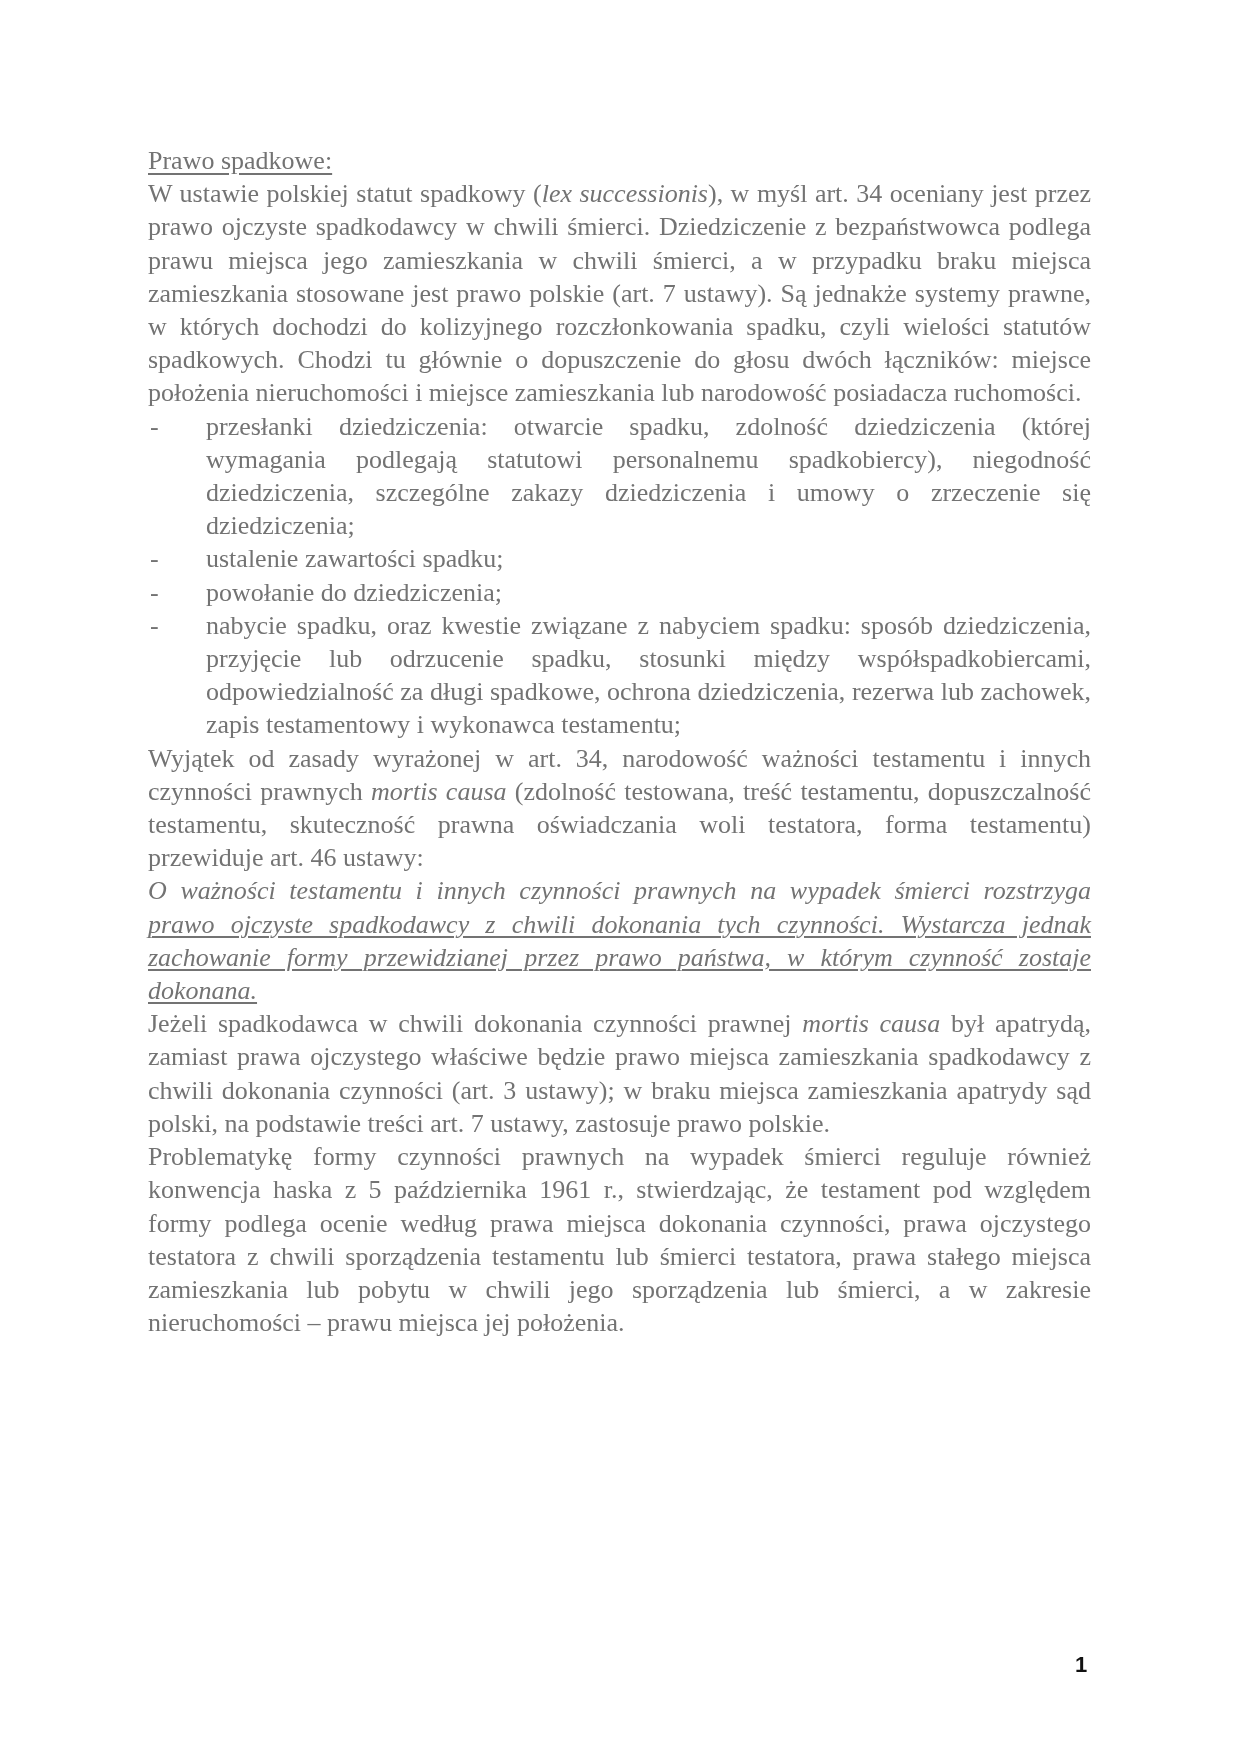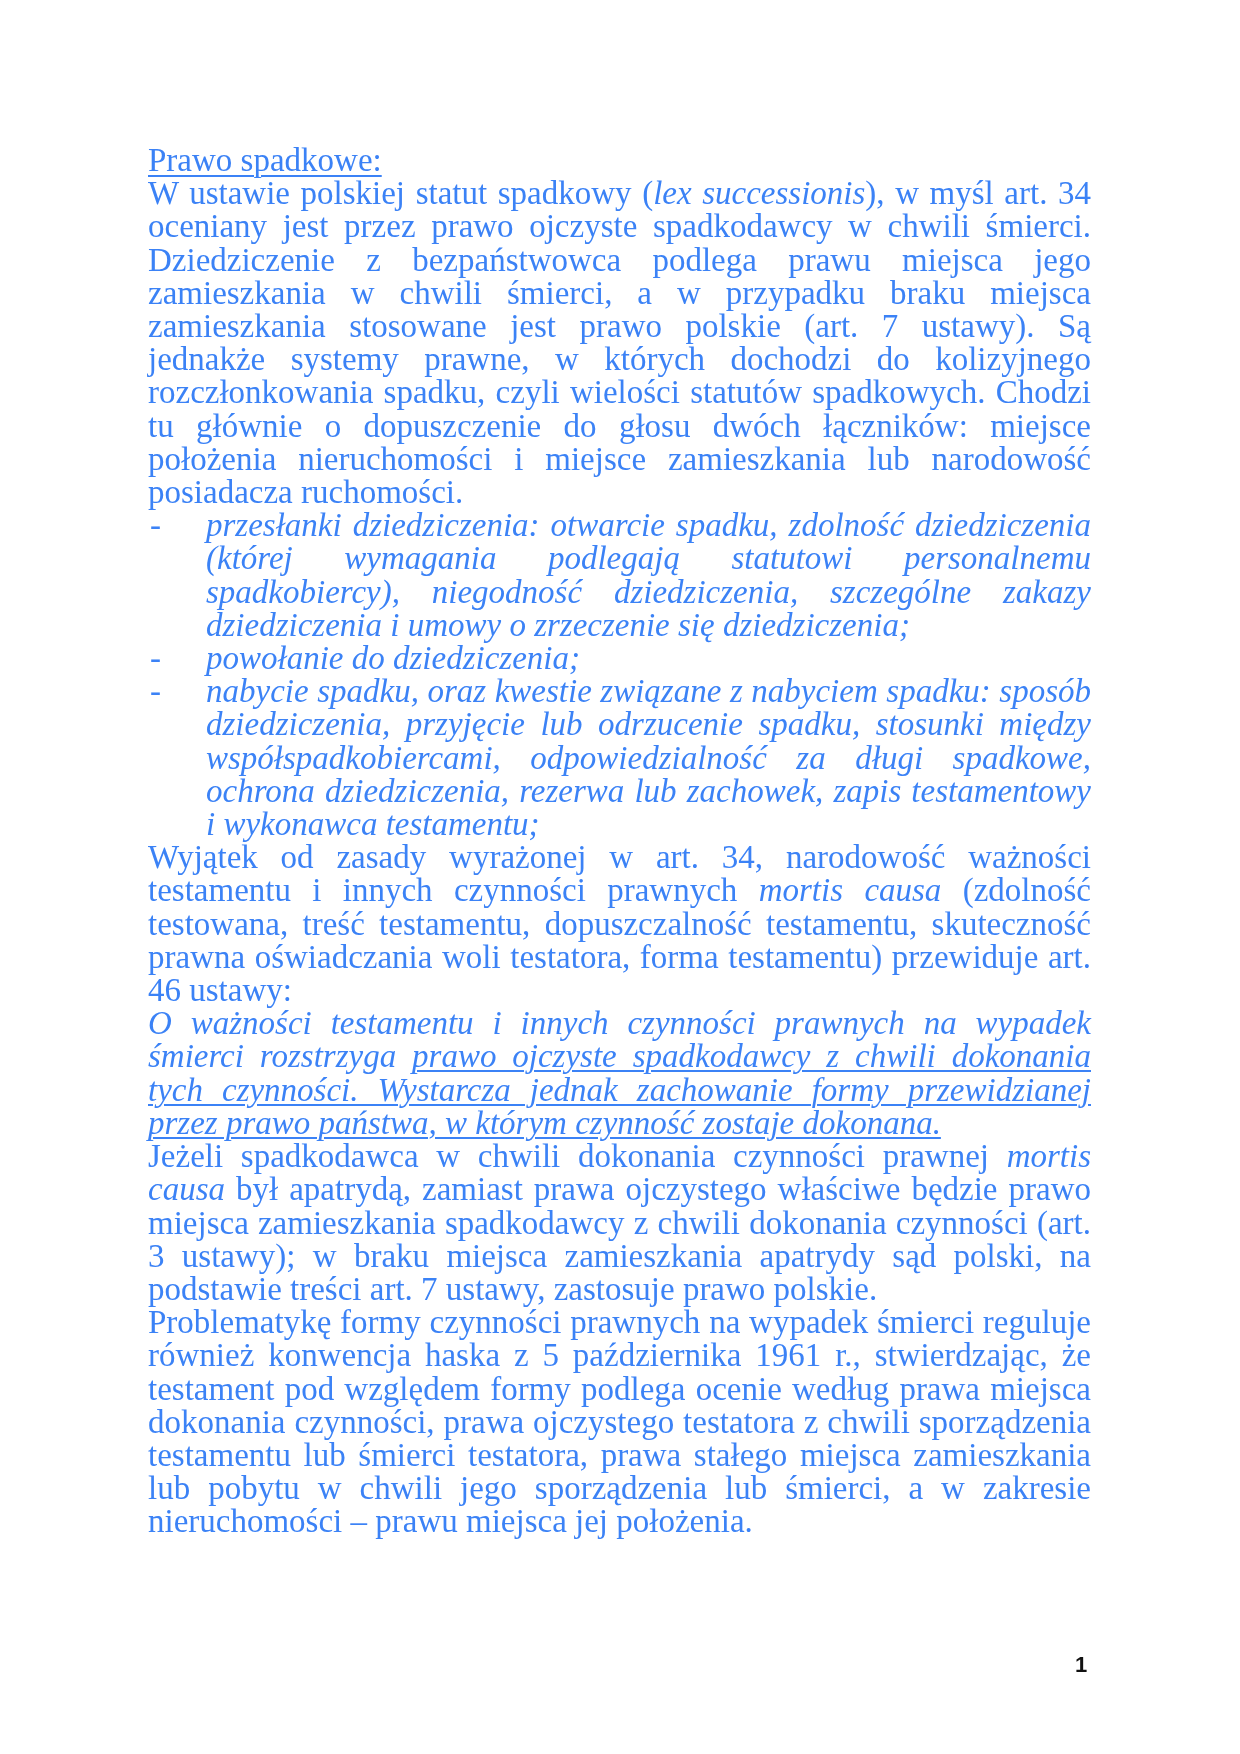--- a/index.html
+++ b/index.html
@@ -1,25 +1,25 @@
 <!DOCTYPE html>
 <html><head>
   <meta charset="utf-8">
   <style>
     html, body { margin: 0; padding: 0; background: #ffffff; }
     body { width: 1240px; height: 1754px; position: relative; overflow: hidden; }
     .page {
       position: absolute; left: 148px; top: 144px; width: 943px;
       font-family: "Liberation Serif", "DejaVu Serif", serif;
-      font-size: 33px; line-height: 33.2px; color: #3b82f6;
+      font-size: 26px; line-height: 33.2px; color: #737373;
     }
     .title { text-decoration: underline; text-decoration-thickness: 2px; text-underline-offset: 4px; }
     p { margin: 0; text-align: justify; font-family: Liberation Serif, serif; }
     ul.dash { list-style: none; margin: 0; padding: 0; }
-    ul.dash li { position: relative; padding-left: 58px; text-align: justify; font-style: italic; }
+    ul.dash li { position: relative; padding-left: 58px; text-align: justify; }
     ul.dash li::before { content: "-"; position: absolute; left: 2px; top: 0; }
     .quote { font-style: italic; }
     .u { text-decoration: underline; text-decoration-thickness: 2px; text-underline-offset: 3px; }
     em { font-style: italic; }
     .pagenum {
       position: absolute; left: 1075px; top: 1652px;
       font-family: "Liberation Sans", "DejaVu Sans", sans-serif;
       font-size: 22px; font-weight: bold; color: #111;
     }
   </style>
@@ -27,20 +27,21 @@
 <body>
 
 <div class="page">
   <div class="title">Prawo spadkowe:</div>
 
   <p><span>W ustawie polskiej statut spadkowy (</span><em>lex successionis</em><span>), w myśl art. 34 oceniany jest przez prawo ojczyste spadkodawcy w chwili śmierci. Dziedziczenie z bezpaństwowca podlega prawu miejsca jego zamieszkania w chwili śmierci, a w przypadku braku miejsca zamieszkania stosowane jest prawo polskie (art. 7 ustawy). Są jednakże systemy prawne, w których dochodzi do kolizyjnego rozczłonkowania spadku, czyli wielości statutów spadkowych. Chodzi tu głównie o dopuszczenie do głosu dwóch łączników: miejsce położenia nieruchomości i miejsce zamieszkania lub narodowość posiadacza ruchomości.</span></p>
 
 
   <ul class="dash">
     <li>przesłanki dziedziczenia: otwarcie spadku, zdolność dziedziczenia (której wymagania podlegają statutowi personalnemu spadkobiercy), niegodność dziedziczenia, szczególne zakazy dziedziczenia i umowy o zrzeczenie się dziedziczenia;</li>
+    <li>ustalenie zawartości spadku;</li>
     <li>powołanie do dziedziczenia;</li>
     <li>nabycie spadku, oraz kwestie związane z nabyciem spadku: sposób dziedziczenia, przyjęcie lub odrzucenie spadku, stosunki między współspadkobiercami, odpowiedzialność za długi spadkowe, ochrona dziedziczenia, rezerwa lub zachowek, zapis testamentowy i wykonawca testamentu;</li>
   </ul>
 
   <p><span>Wyjątek od zasady wyrażonej w art. 34, narodowość ważności testamentu i innych czynności prawnych </span><em>mortis causa</em><span> (zdolność testowana, treść testamentu, dopuszczalność testamentu, skuteczność prawna oświadczania woli testatora, forma testamentu) przewiduje art. 46 ustawy:</span></p>
 
   <p class="quote"><span>O ważności testamentu i innych czynności prawnych na wypadek śmierci rozstrzyga </span><span class="u">prawo ojczyste spadkodawcy z chwili dokonania tych czynności. Wystarcza jednak zachowanie formy przewidzianej przez prawo państwa, w którym czynność zostaje dokonana.</span></p>
 
   <p><span>Jeżeli spadkodawca w chwili dokonania czynności prawnej </span><em>mortis causa</em><span> był apatrydą, zamiast prawa ojczystego właściwe będzie prawo miejsca zamieszkania spadkodawcy z chwili dokonania czynności (art. 3 ustawy); w braku miejsca zamieszkania apatrydy sąd polski, na podstawie treści art. 7 ustawy, zastosuje prawo polskie.</span></p>
 

